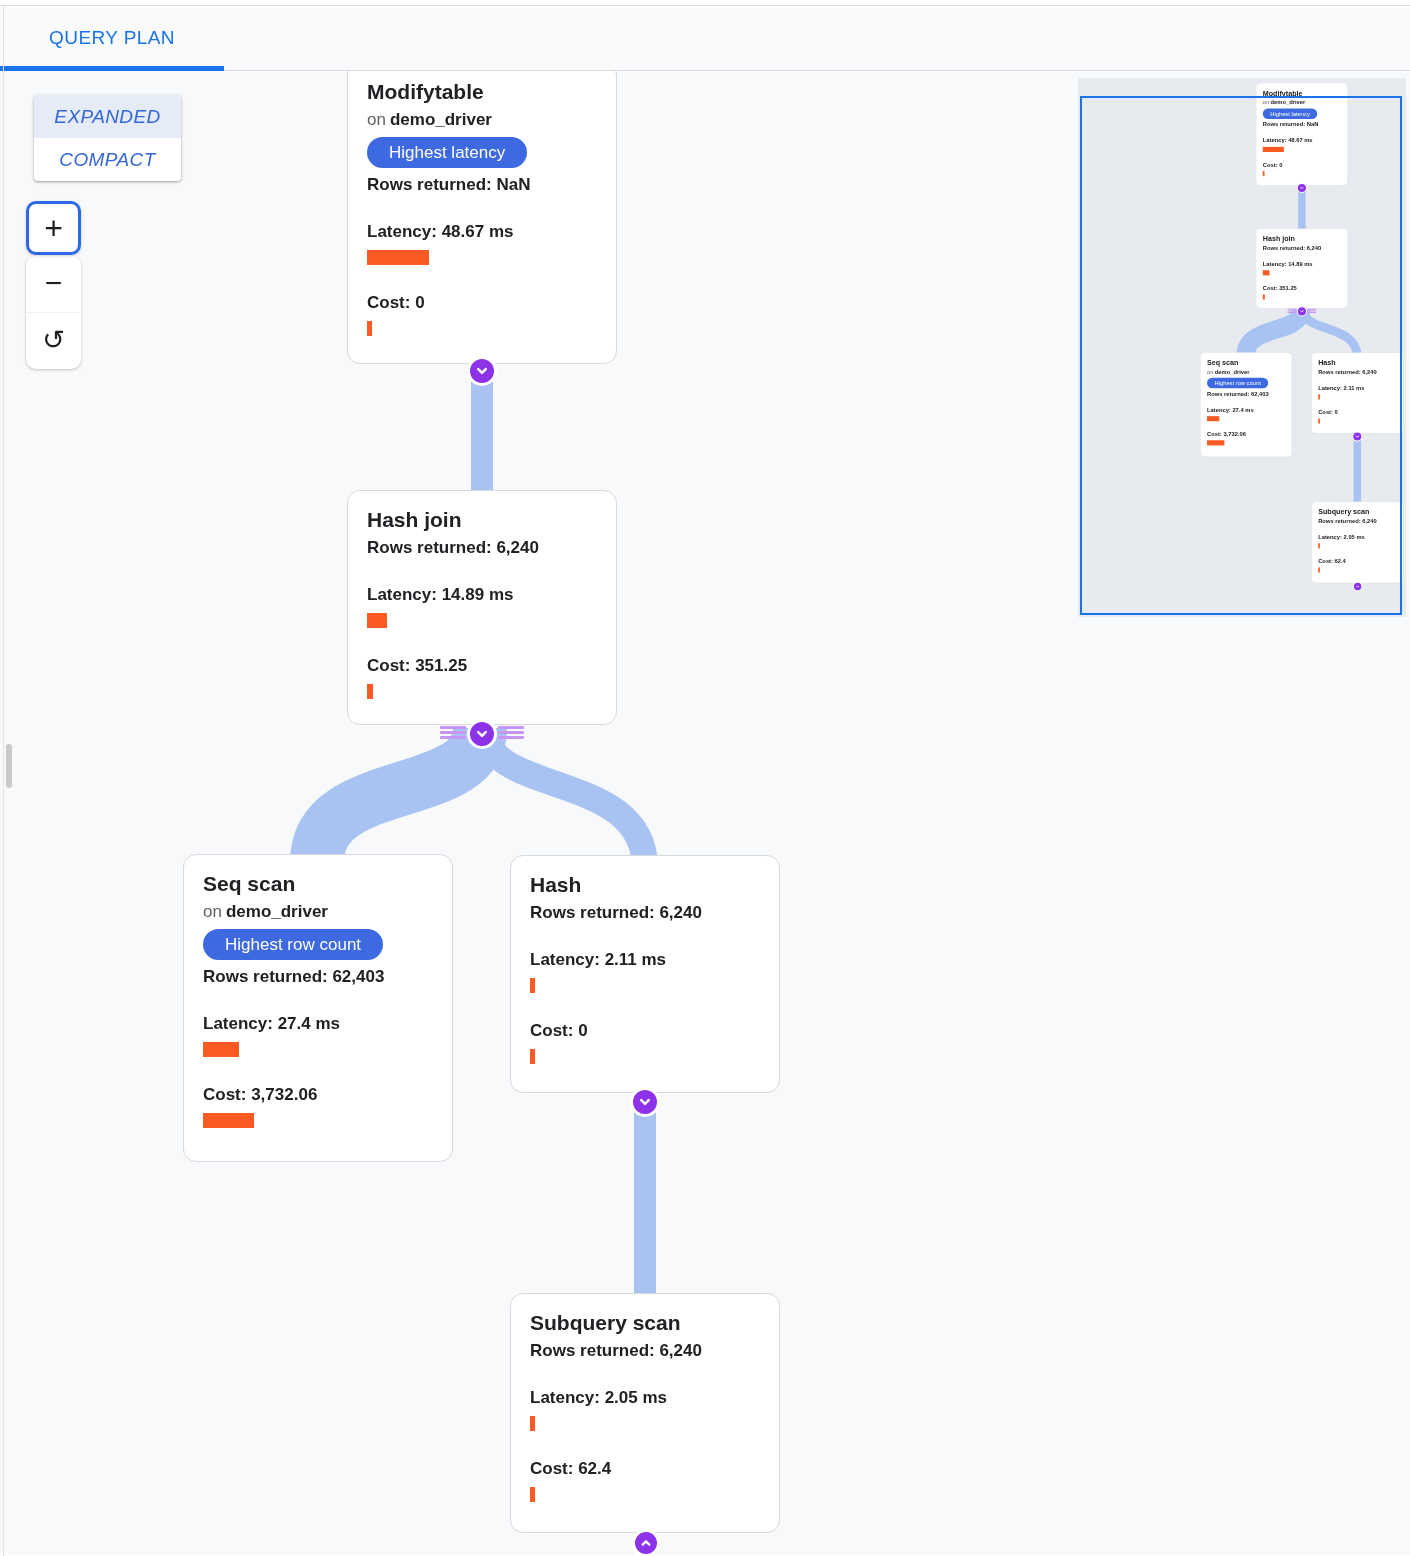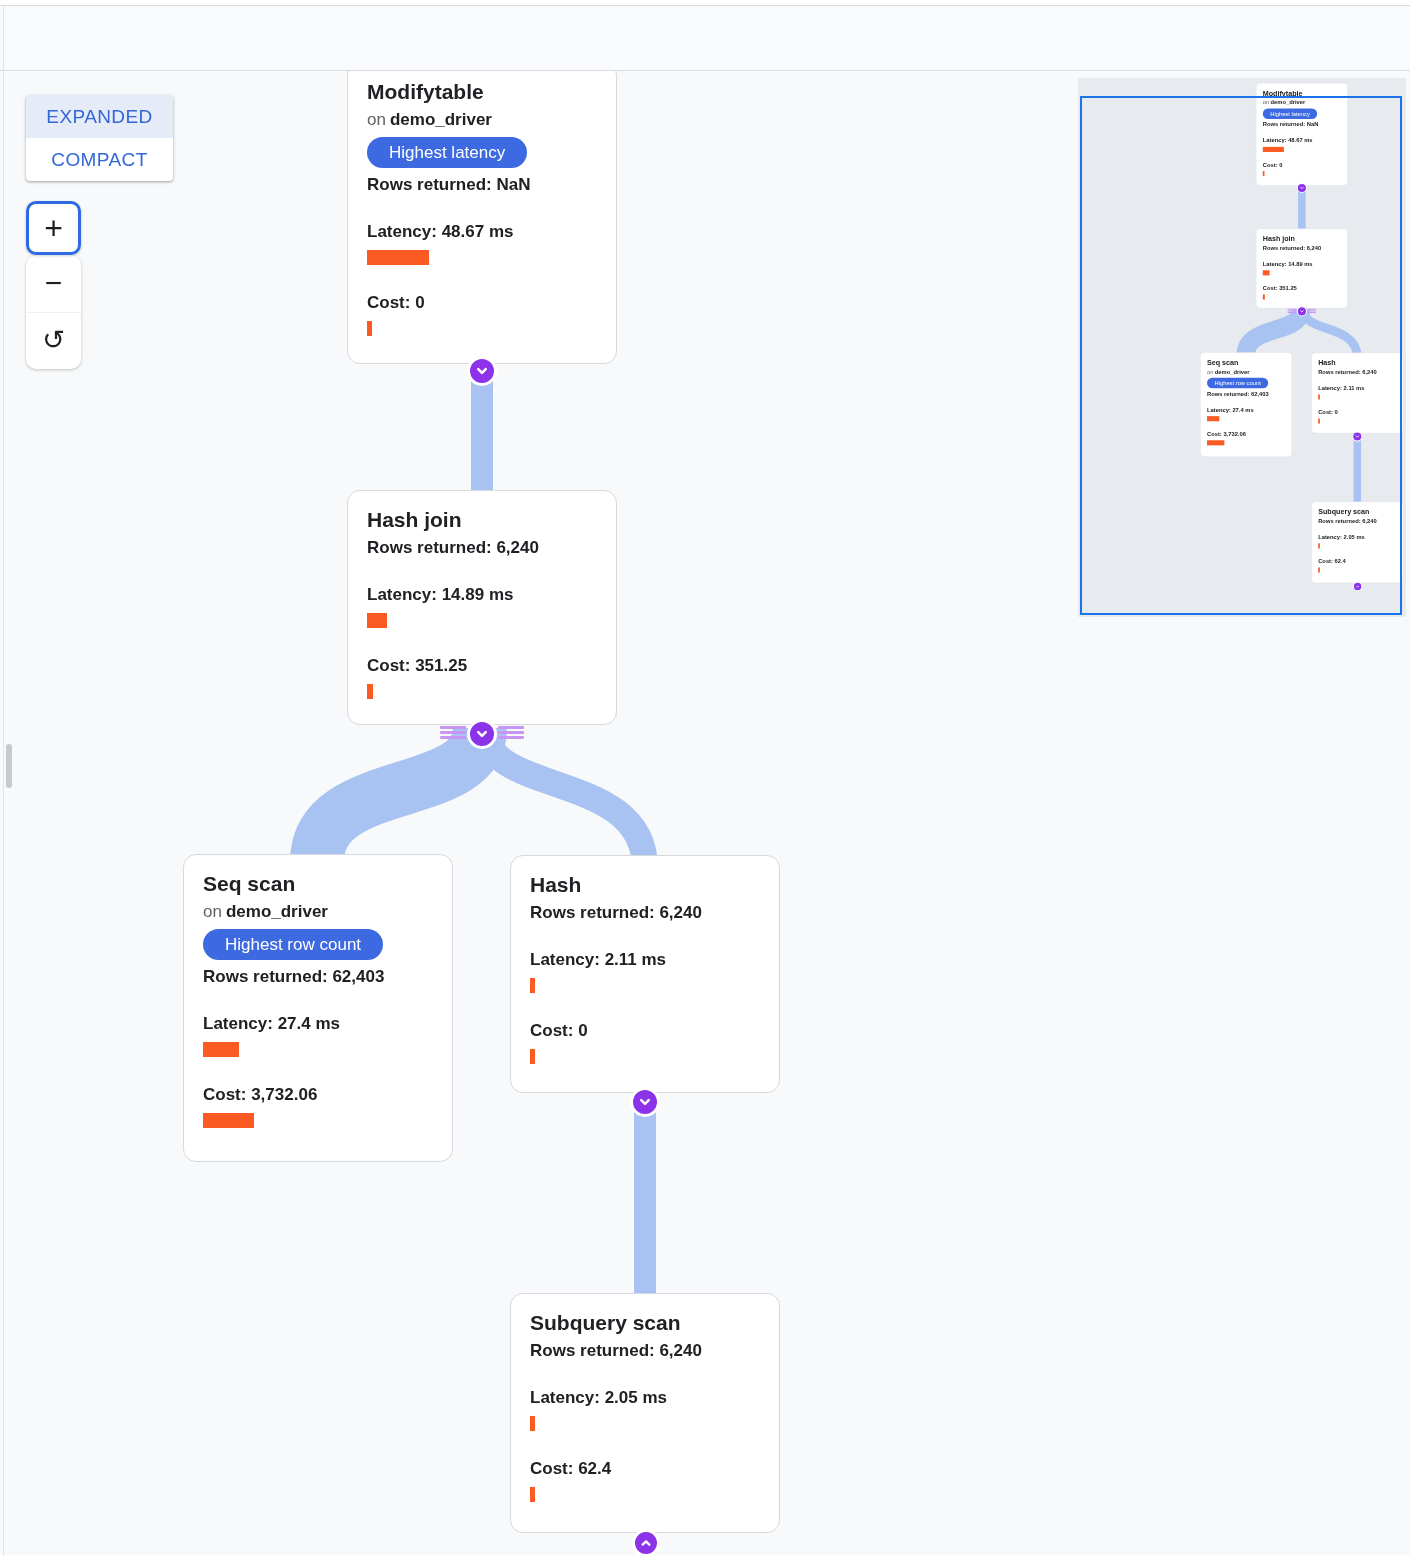--- a/index.html
+++ b/index.html
@@ -31,24 +31,25 @@
   .tab.active::after {
     content: ""; position: absolute; left: 0; right: 0; bottom: -1px;
     height: 5px; background: #1a73e8;
   }
   
   .canvas {
     position: relative; height: 1484px; background: #f8f9fa; overflow: hidden;
   }
   
   .view-toggle {
-    position: absolute; left: 26px; top: 24px; width: 147px;
+    position: absolute; left: 34px; top: 24px; width: 147px;
     background: #ffffff; border-radius: 4px; z-index: 30;
     box-shadow: 0 1px 2px rgba(60,64,67,.3), 0 1px 3px 1px rgba(60,64,67,.15);
     overflow: hidden;
+    font-style: italic;
   }
   .view-toggle .opt {
     height: 43px; display: flex; align-items: center; justify-content: center;
     font-size: 19px; font-weight: 500; letter-spacing: 0.4px;
     color: #3367d6; cursor: pointer;
   }
   .view-toggle .opt.selected { background: #e6ebf8; }
   
   .zoom-in-btn {
     position: absolute; left: 26px; top: 130px; width: 55px; height: 54px;
@@ -137,20 +138,23 @@
   }
 </style>
 </head>
 <body>
 
 <div class="left-line"></div>
 
 <div class="topstrip"></div>
 
 <div class="tabbar">
+  <div class="tab active">
+    <span>QUERY PLAN</span>
+  </div>
 </div>
 
 <div class="canvas">
 
   <div class="view-toggle">
     <div class="opt selected">EXPANDED</div>
     <div class="opt">COMPACT</div>
   </div>
 
   <div class="zoom-in-btn">

